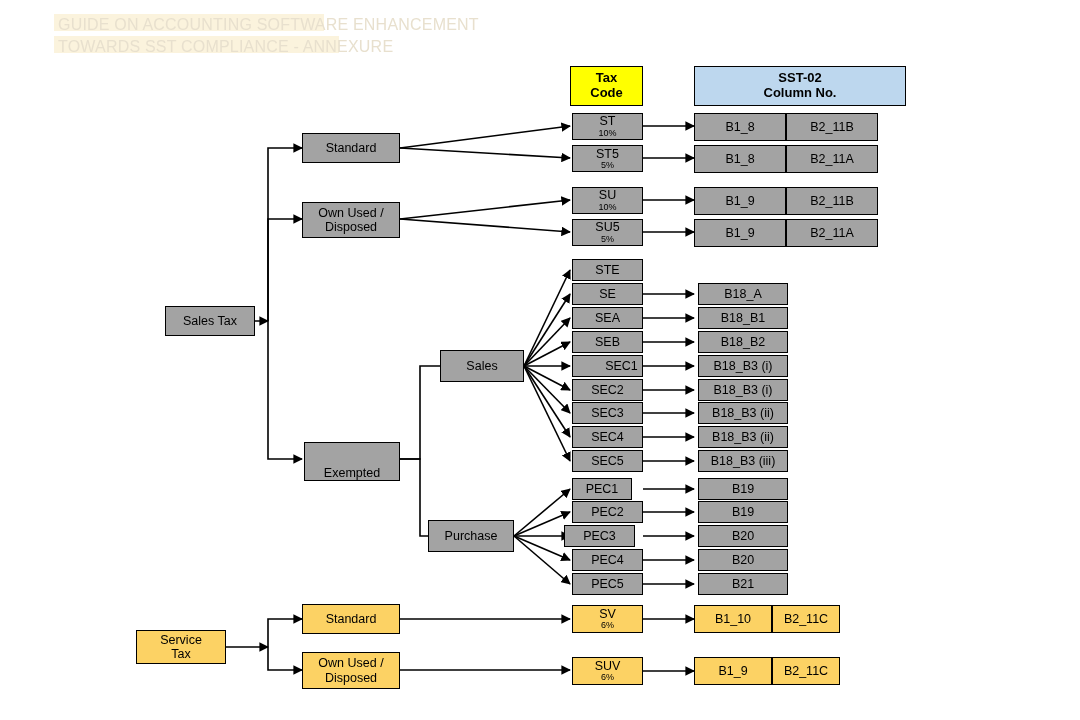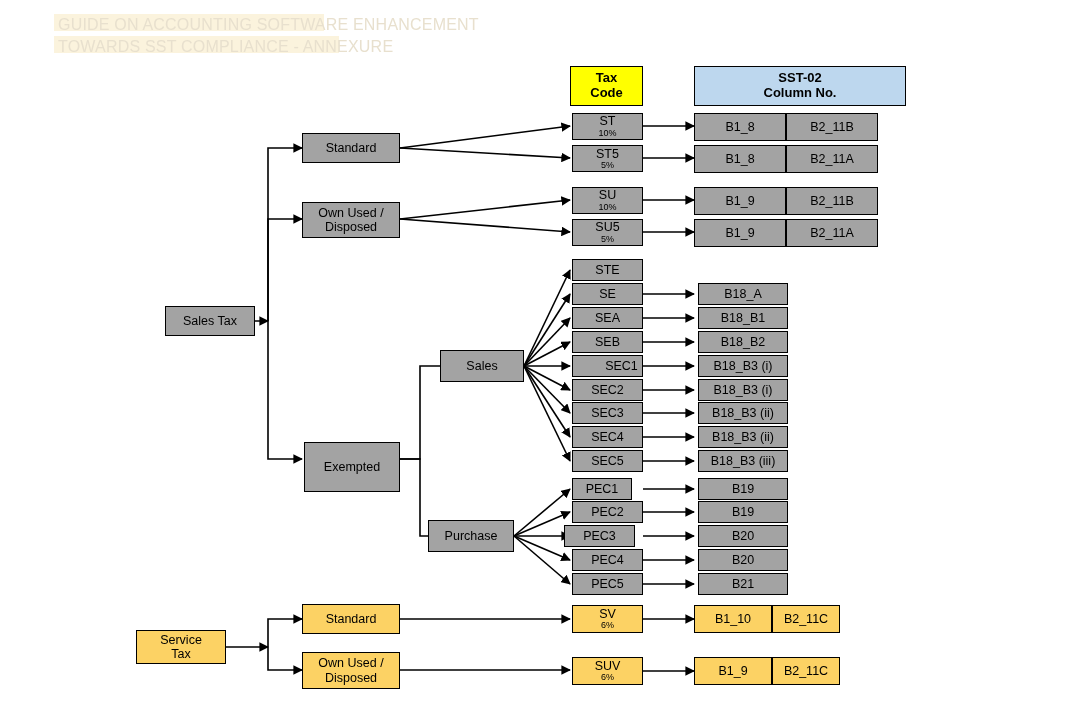--- a/index.html
+++ b/index.html
@@ -162,21 +162,21 @@
     <span>Tax</span>
   </div>
 
   <div class="box" style="left:302px; top:133px; width:98px; height:30px;">
     <span>Standard</span>
   </div>
   <div class="box" style="left:302px; top:202px; width:98px; height:36px;">
     <span>Own Used /</span>
     <span>Disposed</span>
   </div>
-  <div class="box" style="left:304px; top:442px; width:96px; height:50px;">
+  <div class="box" style="left:304px; top:442px; width:96px; height:39px;justify-content:flex-end;">
     <span>Exempted</span>
   </div>
   <div class="box" style="left:440px; top:350px; width:84px; height:32px;">
     <span>Sales</span>
   </div>
   <div class="box" style="left:428px; top:520px; width:86px; height:32px;">
     <span>Purchase</span>
   </div>
 
   <div class="box amber" style="left:302px; top:604px; width:98px; height:30px;">

